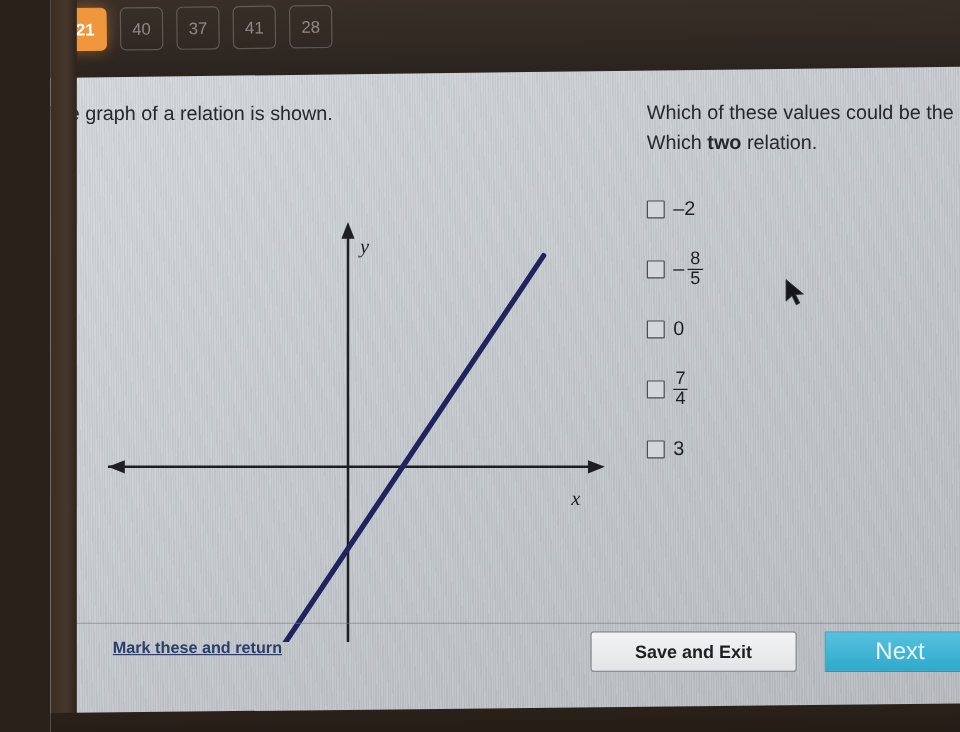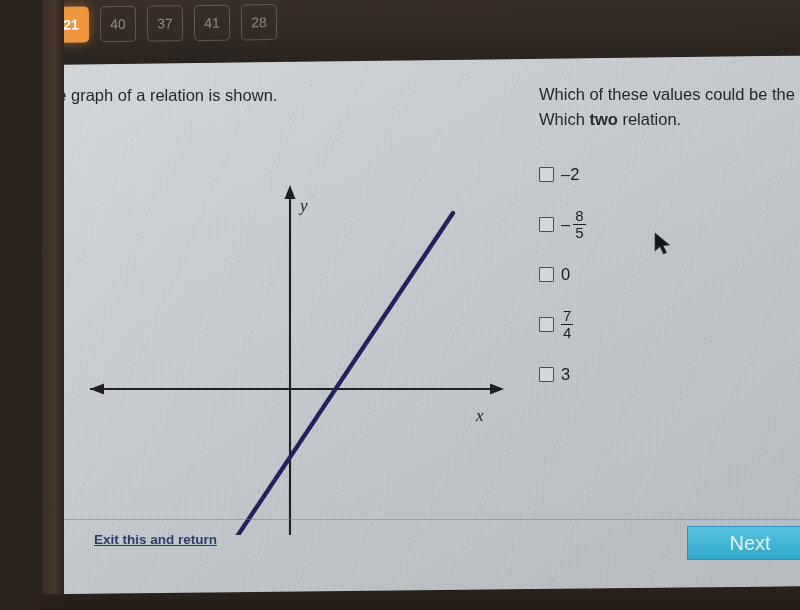--- a/index.html
+++ b/index.html
@@ -314,21 +314,22 @@
         <div class="opt">
           <div class="cbox"></div>
           <div class="optlabel">3</div>
         </div>
 
       </div>
     </div>
   </div>
 
   <div class="bottombar">
-    <div class="marklink">Exit this and return</div>
+    <div class="marklink">Mark these and return</div>
+    <div class="savebtn">Save and Exit</div>
     <div class="nextbtn">Next</div>
   </div>
 
   <div class="bezel-left"></div>
   <div class="bezel-bottom"></div>
 
   <div class="cursor">
     <svg width="20" height="26" viewBox="0 0 20 26">
       <polygon points="1,1 1,19 6,14.5 9.5,22 12.5,20.5 9,13.5 15.5,13" fill="#15161a" stroke="#3c3e45" stroke-width="0.8"></polygon>
     </svg>

